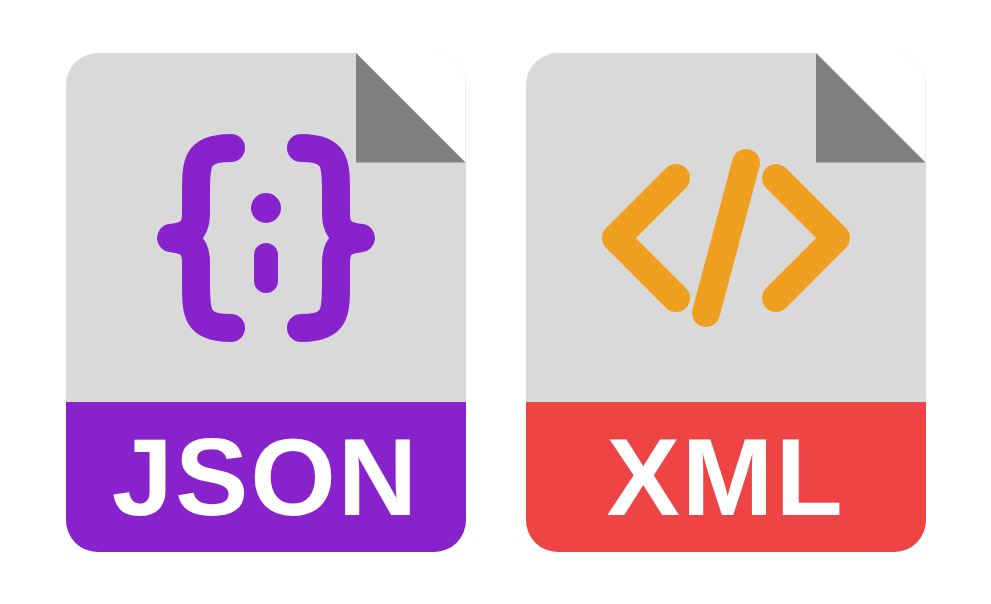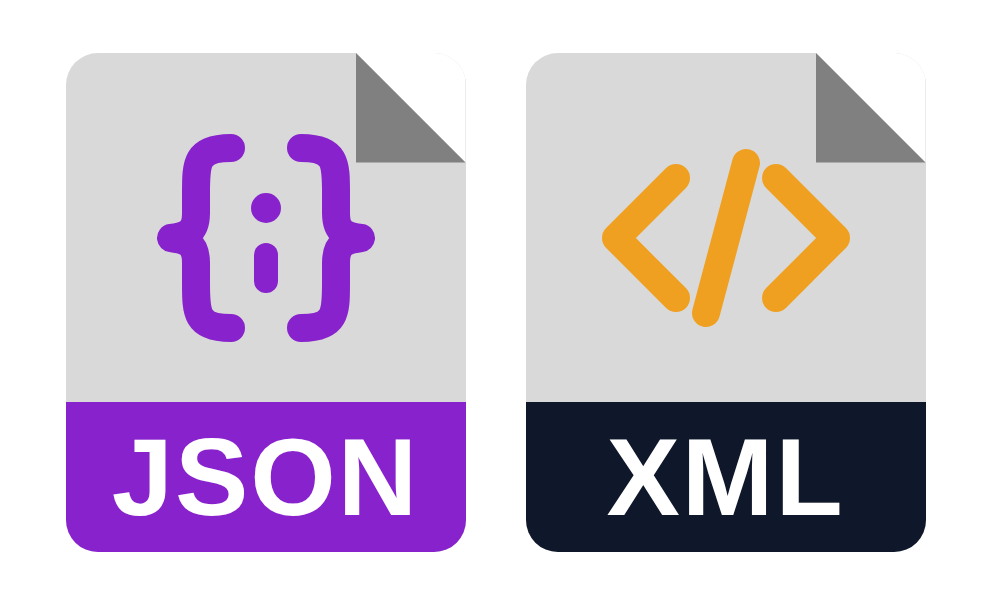--- a/index.html
+++ b/index.html
@@ -63,21 +63,21 @@
     align-items: center;
     justify-content: center;
   }
   .label-text {
     color: #ffffff;
     font-weight: 800;
     font-size: 110px;
     letter-spacing: 2px;
   }
   .json .label-band { background: #8822cc; }
-  .xml  .label-band { background: #0f172a; }
+  .xml  .label-band { background: #ef4444; }
   svg { display: block; }
 </style>
 </head>
 <body>
 
 <div class="file-icon json">
   <div class="file-body"></div>
   <div class="fold-cut"></div>
   <div class="fold"></div>
   <div class="symbol-area">

